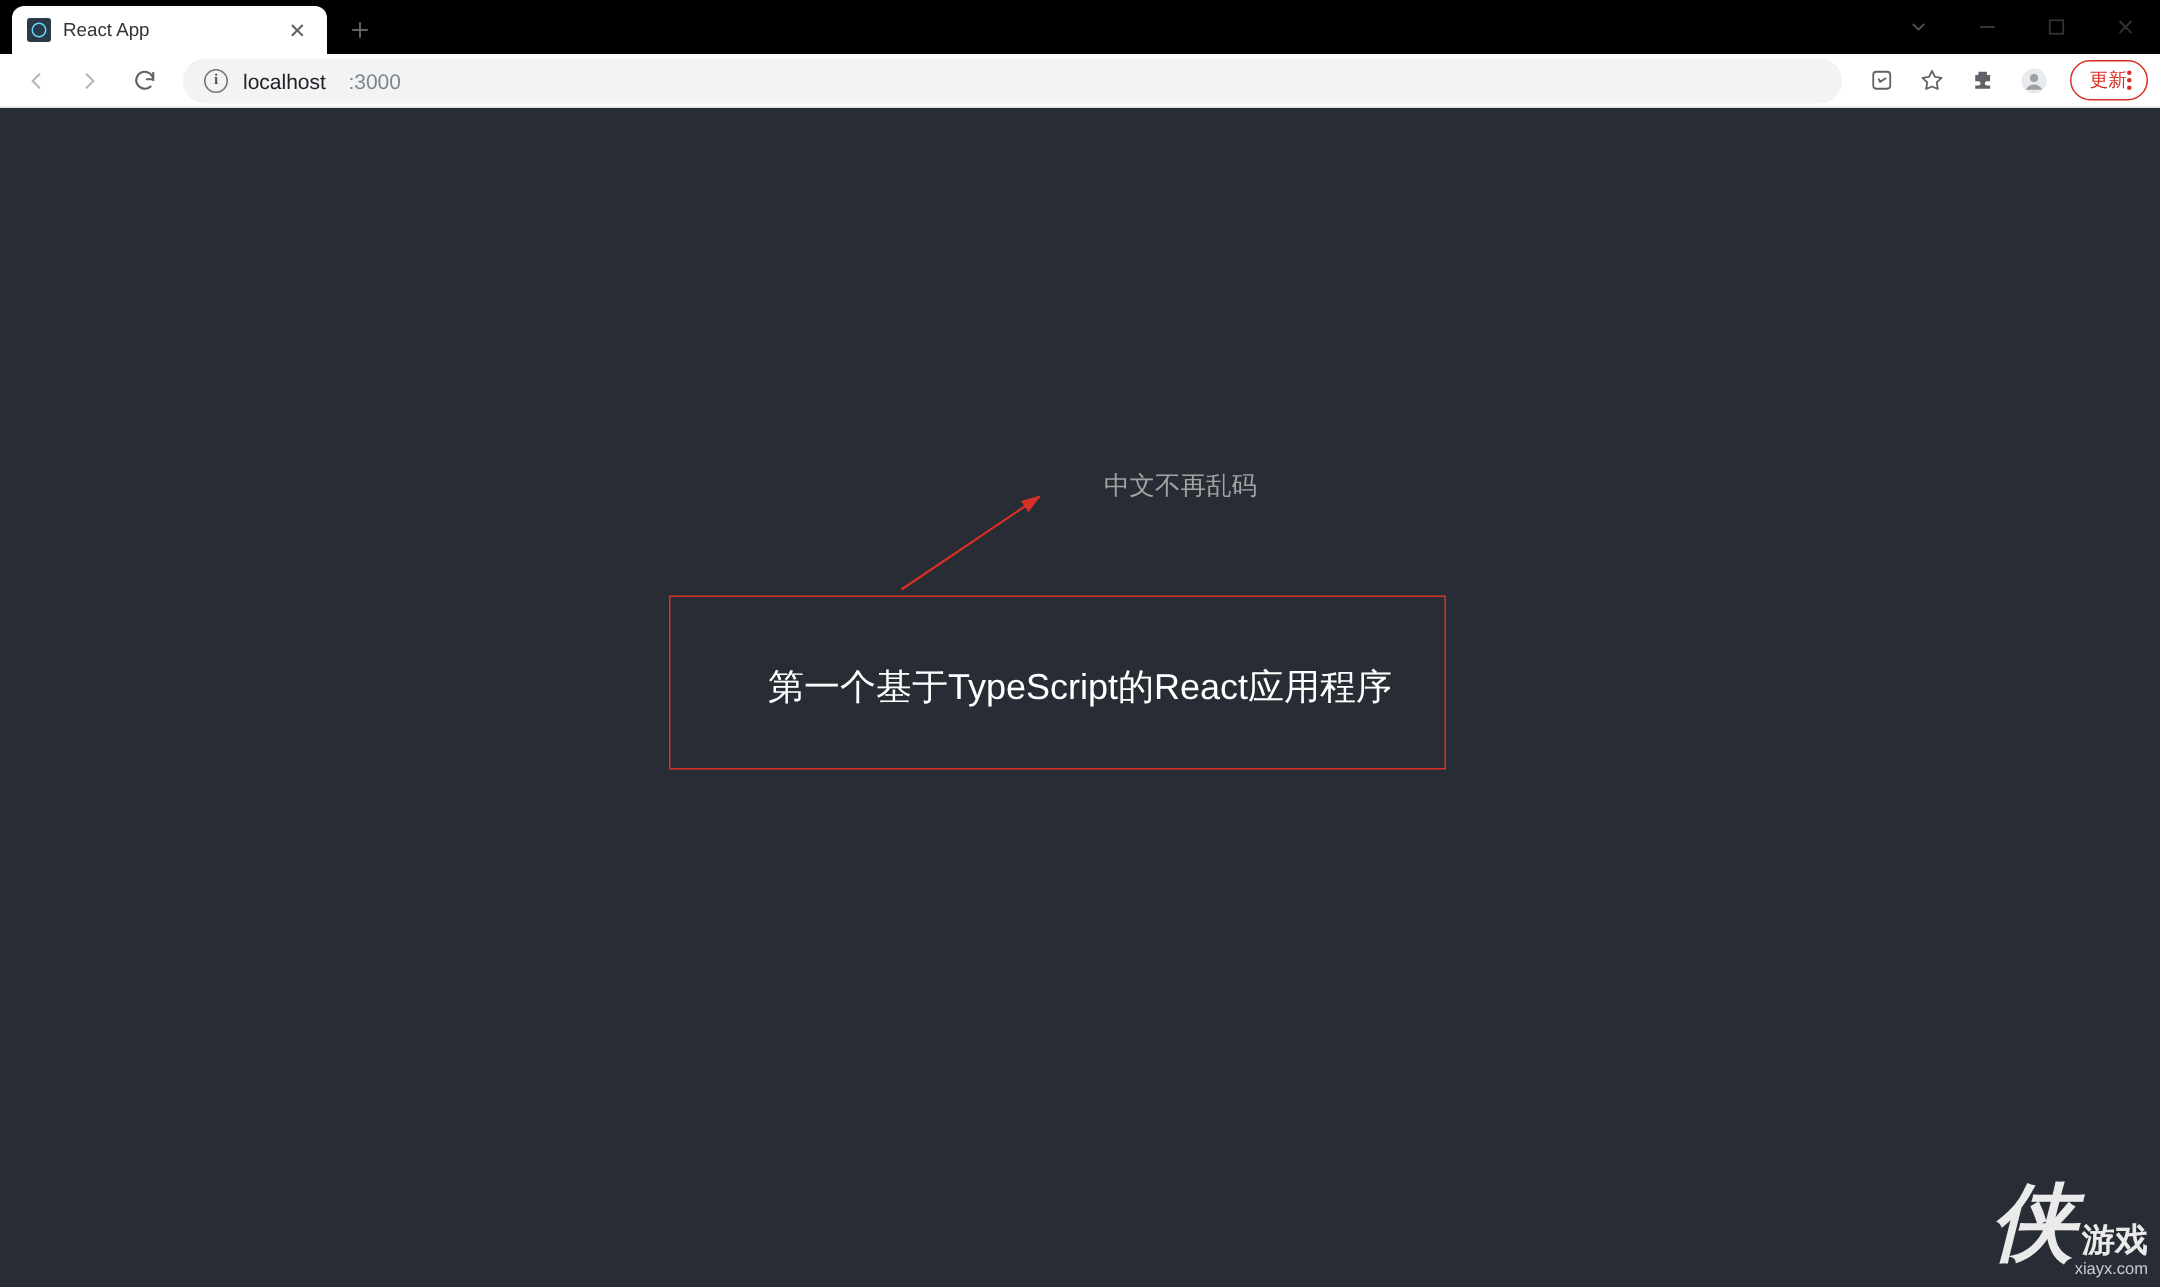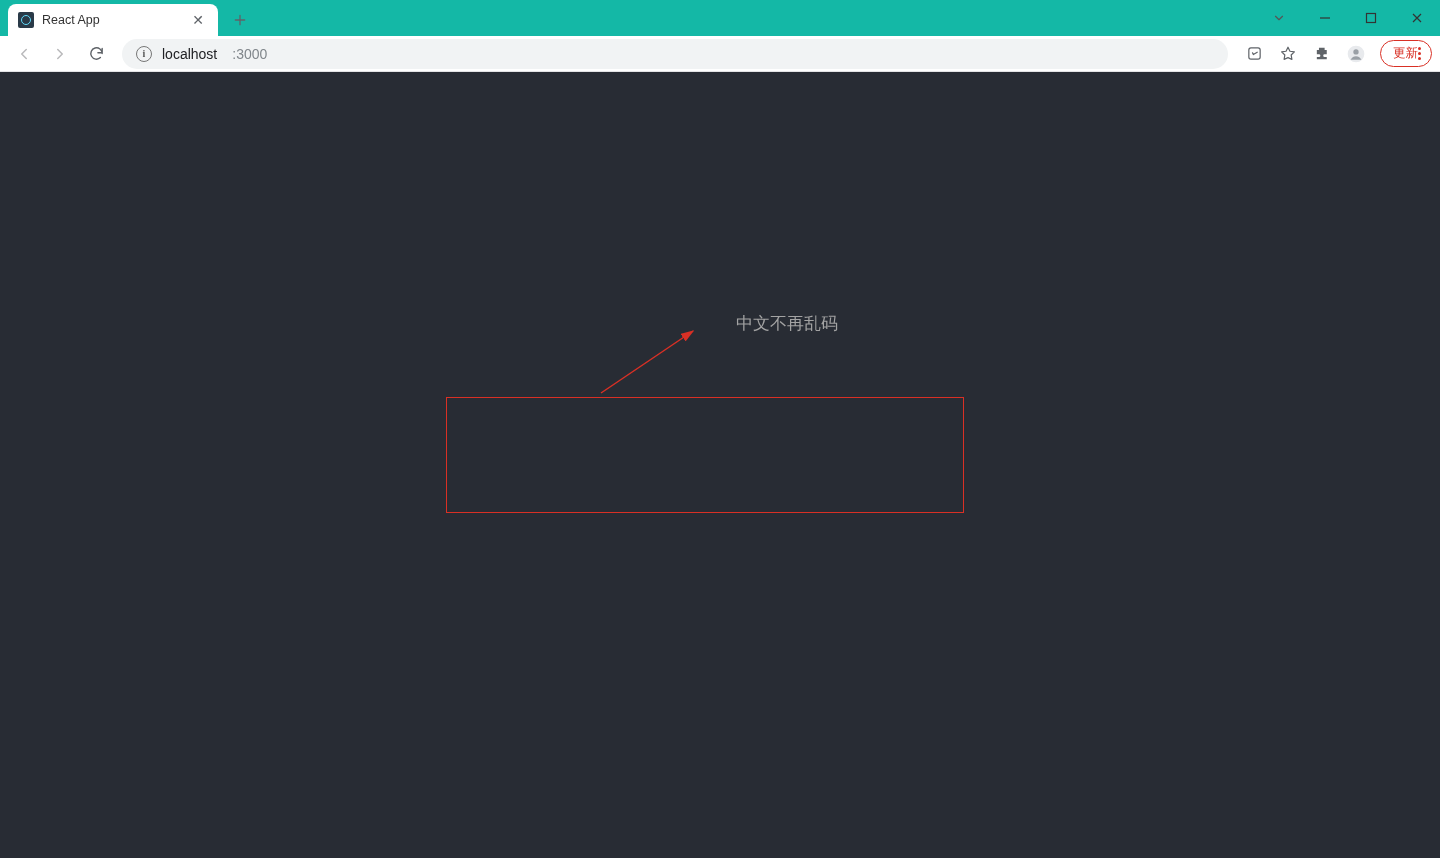--- a/index.html
+++ b/index.html
@@ -1,20 +1,20 @@
 <!DOCTYPE html>
 <html><head>
 <meta charset="utf-8">
 <style>
   * { margin: 0; padding: 0; box-sizing: border-box; }
   html, body { width: 1440px; height: 858px; font-family: "Segoe UI", Arial, sans-serif; overflow: hidden; background: #fff; }
 
   
   .chrome-titlebar {
-    height: 36px; background: #14b8a6; display: flex; align-items: flex-end; position: relative;
+    height: 36px; background: #000000; display: flex; align-items: flex-end; position: relative;
   }
   .tab {
     height: 32px; background: #ffffff; border-top-left-radius: 8px; border-top-right-radius: 8px;
     display: flex; align-items: center; padding: 0 10px 0 10px; margin-left: 8px; min-width: 210px;
     position: relative; gap: 8px; font-size: 12.5px; color: #333;
   }
   .tab .favicon {
     width: 16px; height: 16px; border-radius: 2px; background: #2a3a48;
     display:flex; align-items:center; justify-content:center;
   }
@@ -185,25 +185,33 @@
       <span class="dots">
           <span></span>
           <span></span>
           <span></span>
         </span>
     </div>
   </div>
 </div>
 
 <div class="viewport">
+  <h1 class="heading">第一个基于TypeScript的React应用程序</h1>
 
   <div class="anno-box"></div>
   <div class="anno-text">中文不再乱码</div>
   <svg class="anno-arrow" width="110" height="80">
     <defs>
       <marker id="ah" markerWidth="10" markerHeight="10" refX="8" refY="3" orient="auto">
         <path d="M0,0 L9,3 L0,6 Z" fill="#d93025"></path>
       </marker>
     </defs>
     <line x1="8" y1="72" x2="100" y2="10" stroke="#d93025" stroke-width="1.5" marker-end="url(#ah)"></line>
   </svg>
 
+  <div class="wm2">
+    <div>
+      <span class="xia">侠</span>
+      <span class="yx">游戏</span>
+    </div>
+    <span class="url">xiayx.com</span>
+  </div>
 </div>
 
 </body></html>

